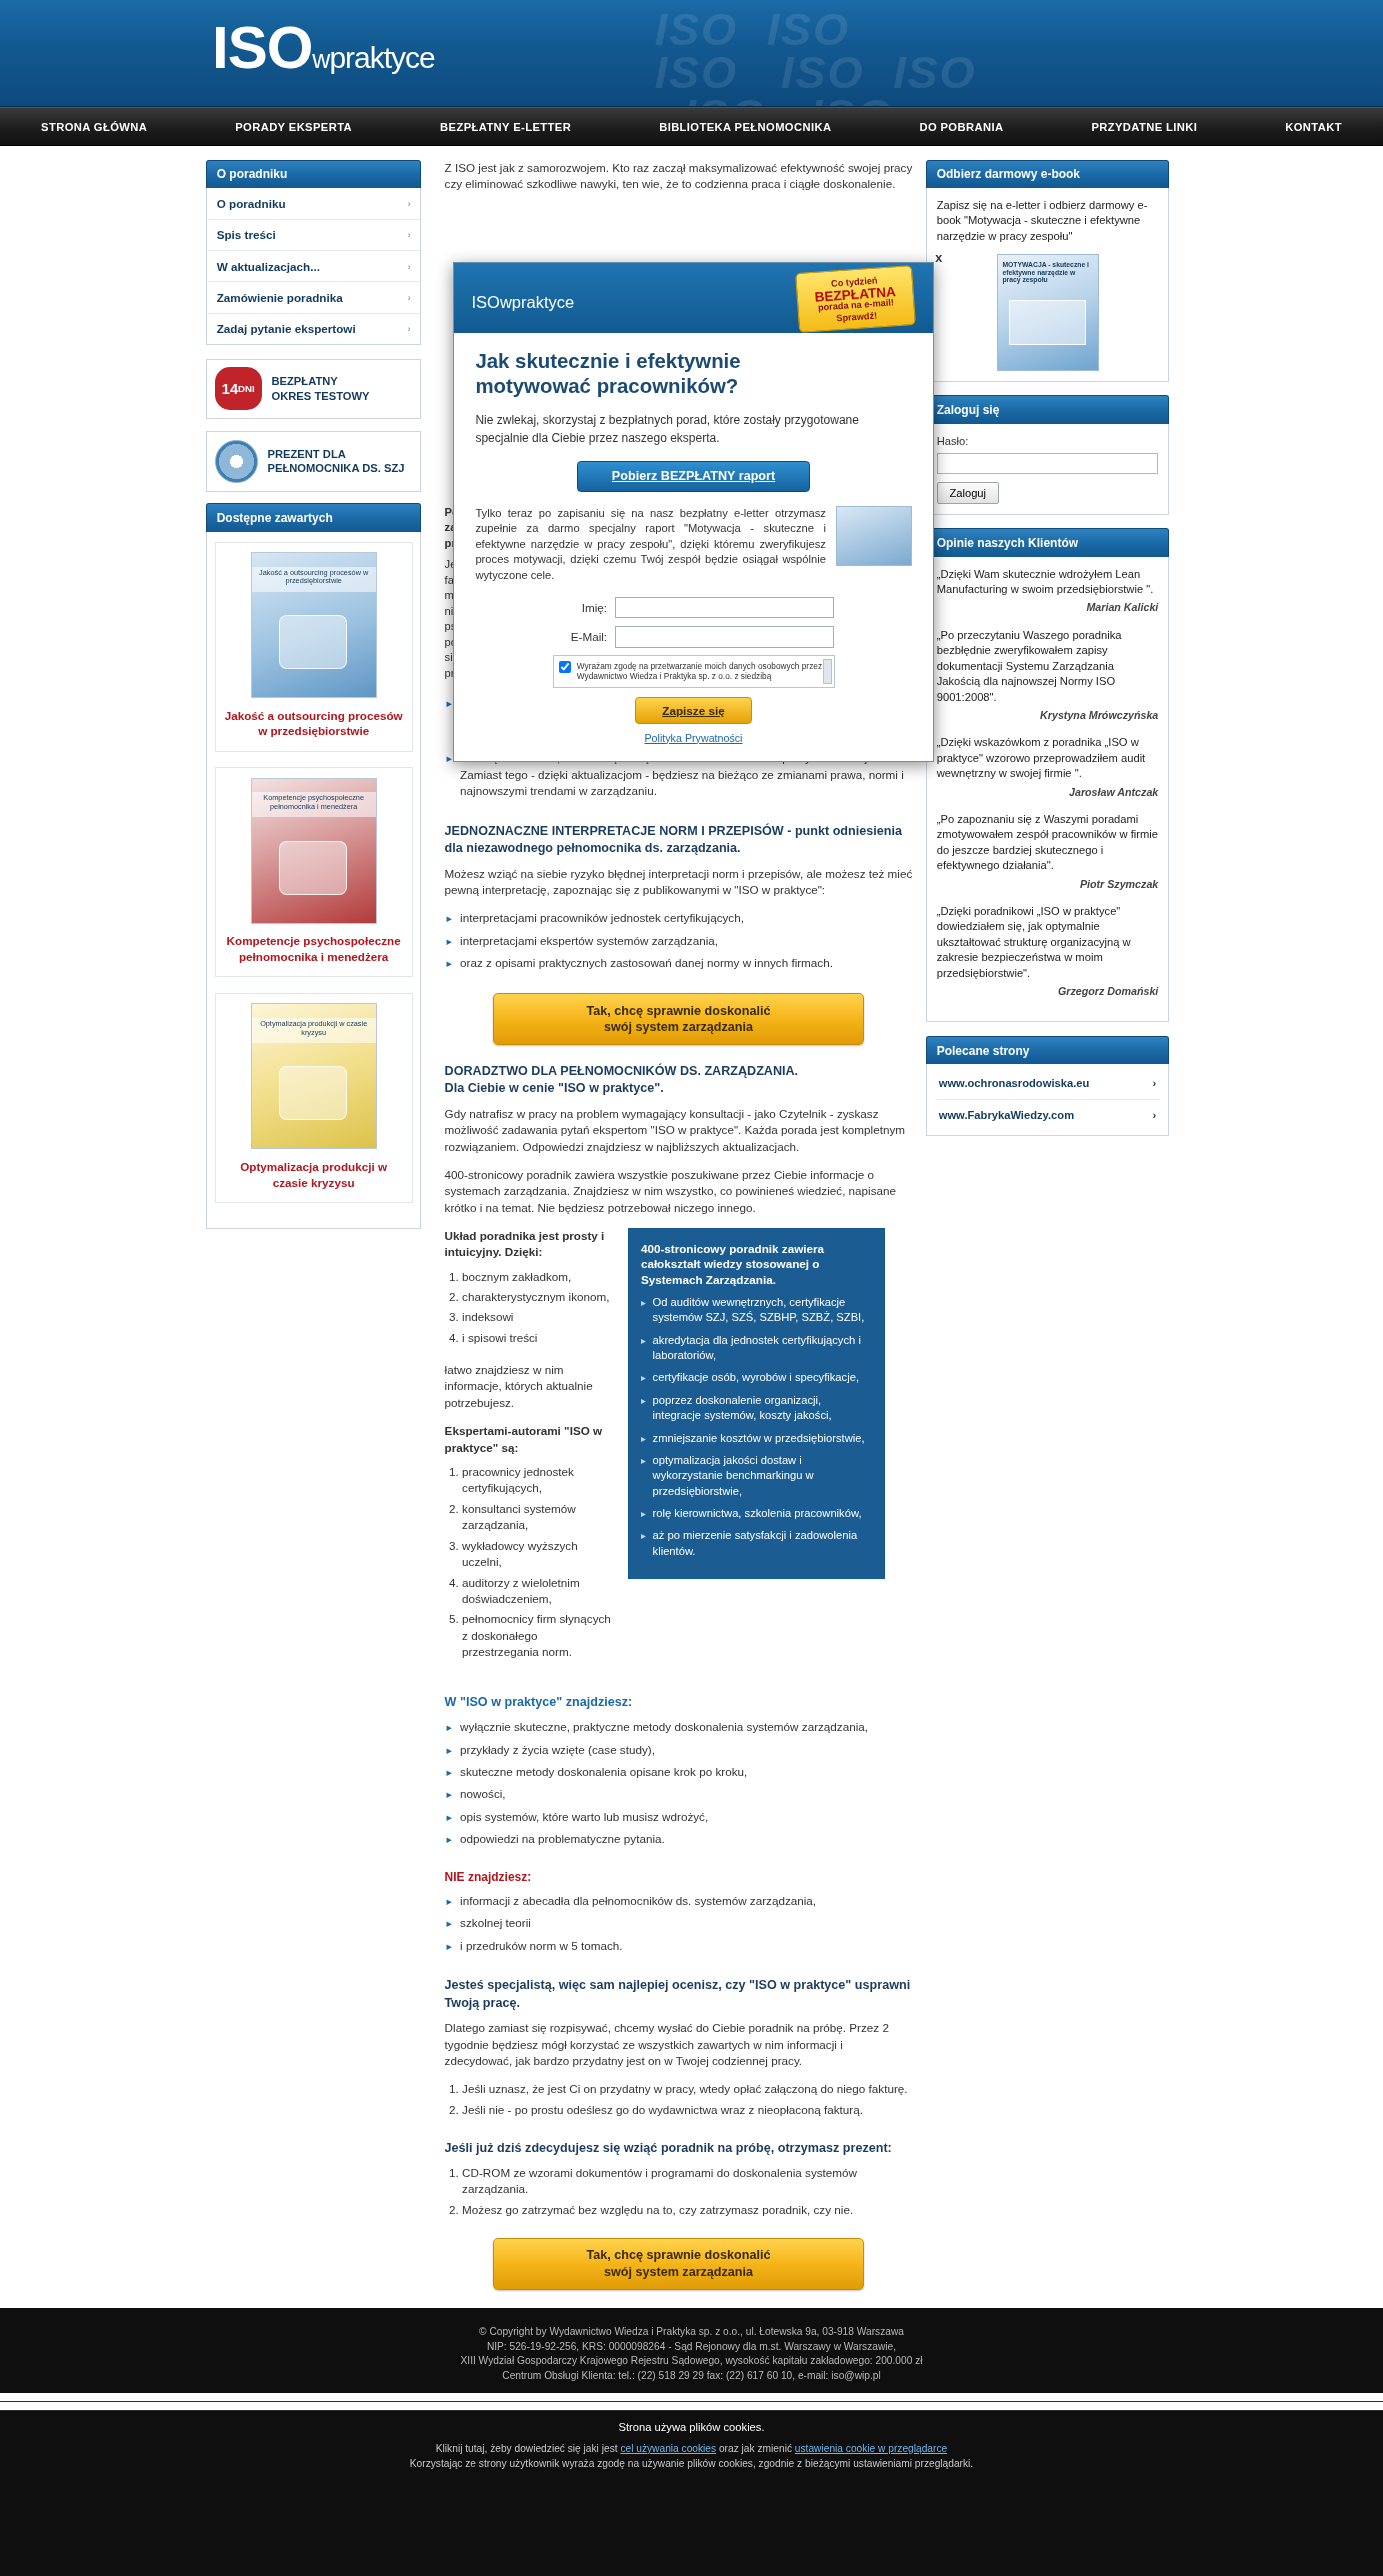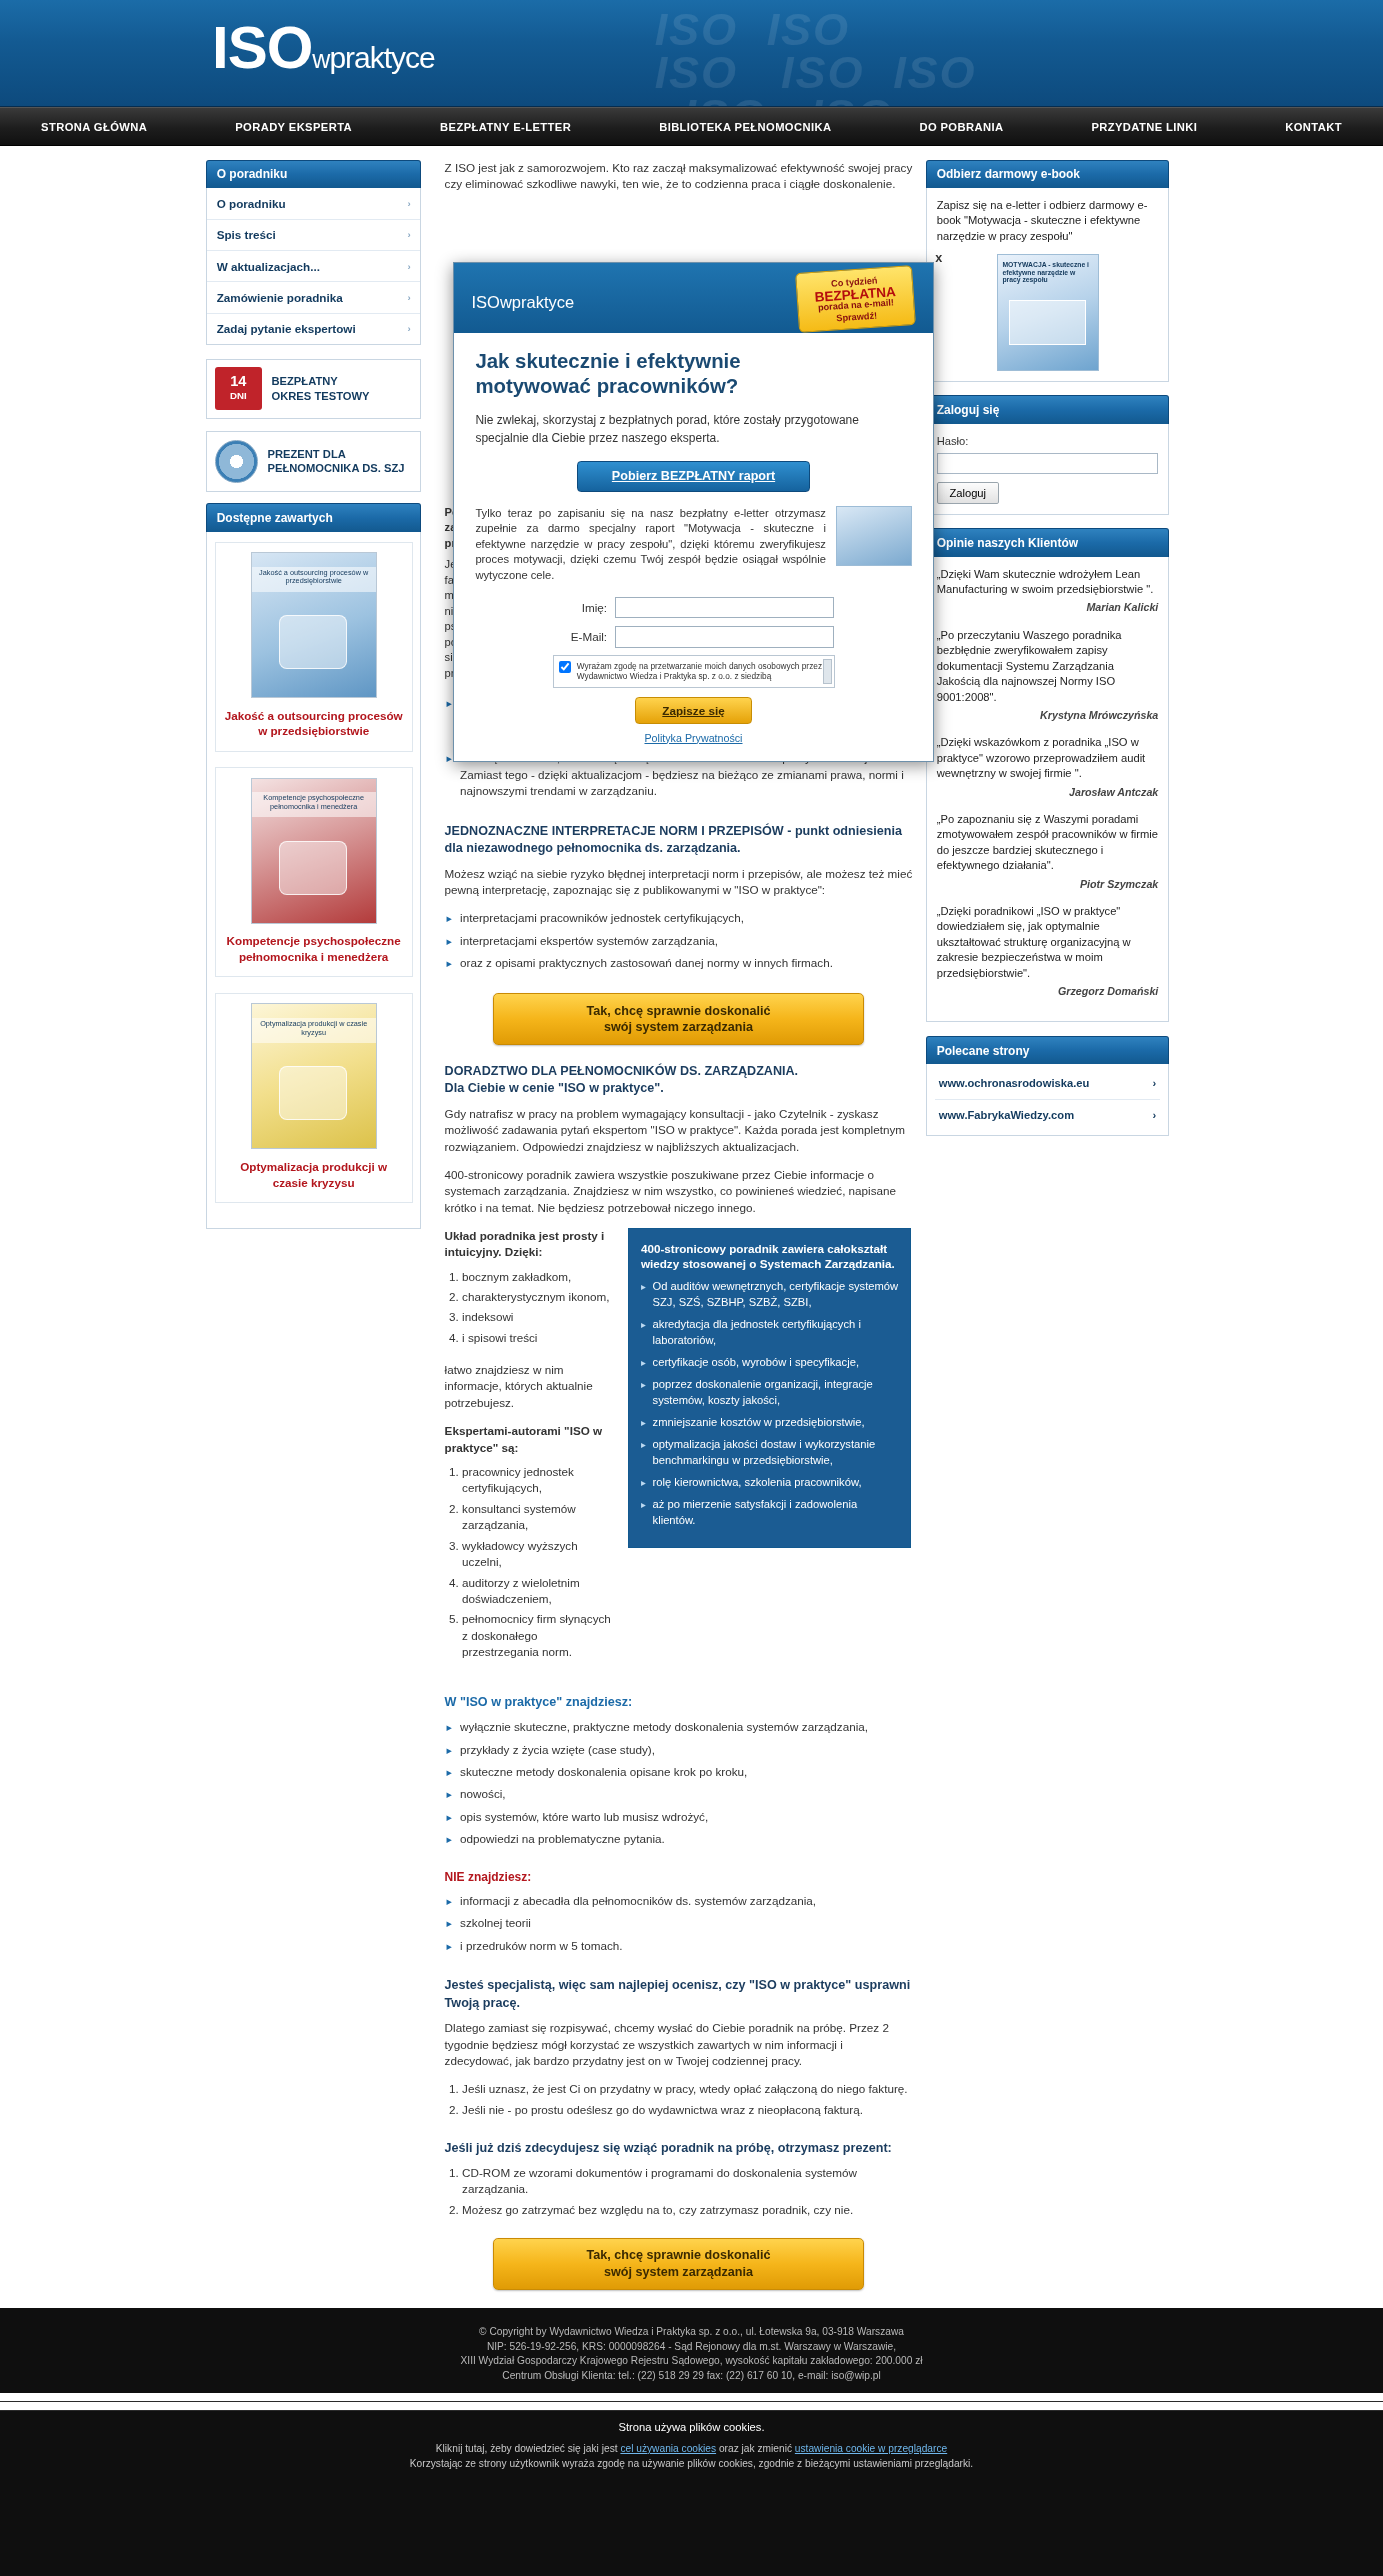--- a/index.html
+++ b/index.html
@@ -65,22 +65,22 @@
     border-bottom:1px solid #e2eaf2; cursor:pointer;
   }
   .menu-item:last-child { border-bottom:none; }
   .menu-item .arrow { color:#8aa9c4; font-size:9.7px; }
 
   .promo-box {
     display:flex; align-items:center; gap:9.7px;
     border:1px solid #c9d6e2; padding:7.8px; margin-bottom:11.7px; background:#fff;
   }
   .promo-badge {
-    width:47px; height:43px; background:#c0232a; color:#fff; border-radius:3px;
-    display:flex; flex-direction:column; align-items:center; justify-content:center;
+    width:47px; height:43px; background:#c0232a; color:#fff; border-radius:15px;
+    display:flex; flex-direction:row; align-items:center; justify-content:center;
     font-weight:bold; line-height:14.6px; font-size:14.6px;
   }
   .promo-badge .small { font-size:9.7px; }
   .promo-txt { font-size:11.2px; font-weight:bold; color:#123a5e; line-height:14.6px; }
   .cd-icon {
     width:43px; height:43px; border-radius:50%;
     background:radial-gradient(circle at 50% 50%, #fff 0 22%, #8fb8d8 23% 60%, #3b7fb5 61% 100%);
     border:1px solid #86a8c4;
   }
 
@@ -121,21 +121,21 @@
     border:1px solid #c98a04; border-radius:4.9px; color:#3b2a00;
     font-weight:bold; font-size:12.6px; line-height:16.5px; padding:8.7px 5.8px;
     text-decoration:none; box-shadow:0 1px 1.9px rgba(0,0,0,0.25);
     cursor:pointer;
   }
 
   .two-col { display:flex; gap:13.6px; align-items:flex-start; }
   .two-col .left { width:170px; }
   .blue-box {
     background:#1b5c93; color:#fff; padding:11.7px; font-size:11.2px; line-height:15.5px;
-    width:283px; border:1px solid #12598f;
+    width:257px; border:1px solid #12598f;
   }
   .blue-box b { display:block; margin-bottom:7.8px; font-size:11.7px; line-height:15.5px; }
   .blue-box ul { list-style:none; margin:0; padding:0; }
   .blue-box li { position:relative; padding:0 0 6.8px 11.7px; }
   .blue-box li:before { content:"\25B8"; position:absolute; left:0; top:0; color:#bcd9f1; font-size:9.7px; }
 
   .quote-block { display:flex; gap:9.7px; margin:9.7px 0 13.6px; }
   .quote-block .q-left { width:212px; font-size:11.2px; line-height:15.5px; }
   .quote-block .q-right { width:243px; font-size:11.2px; line-height:15.5px; }
 

